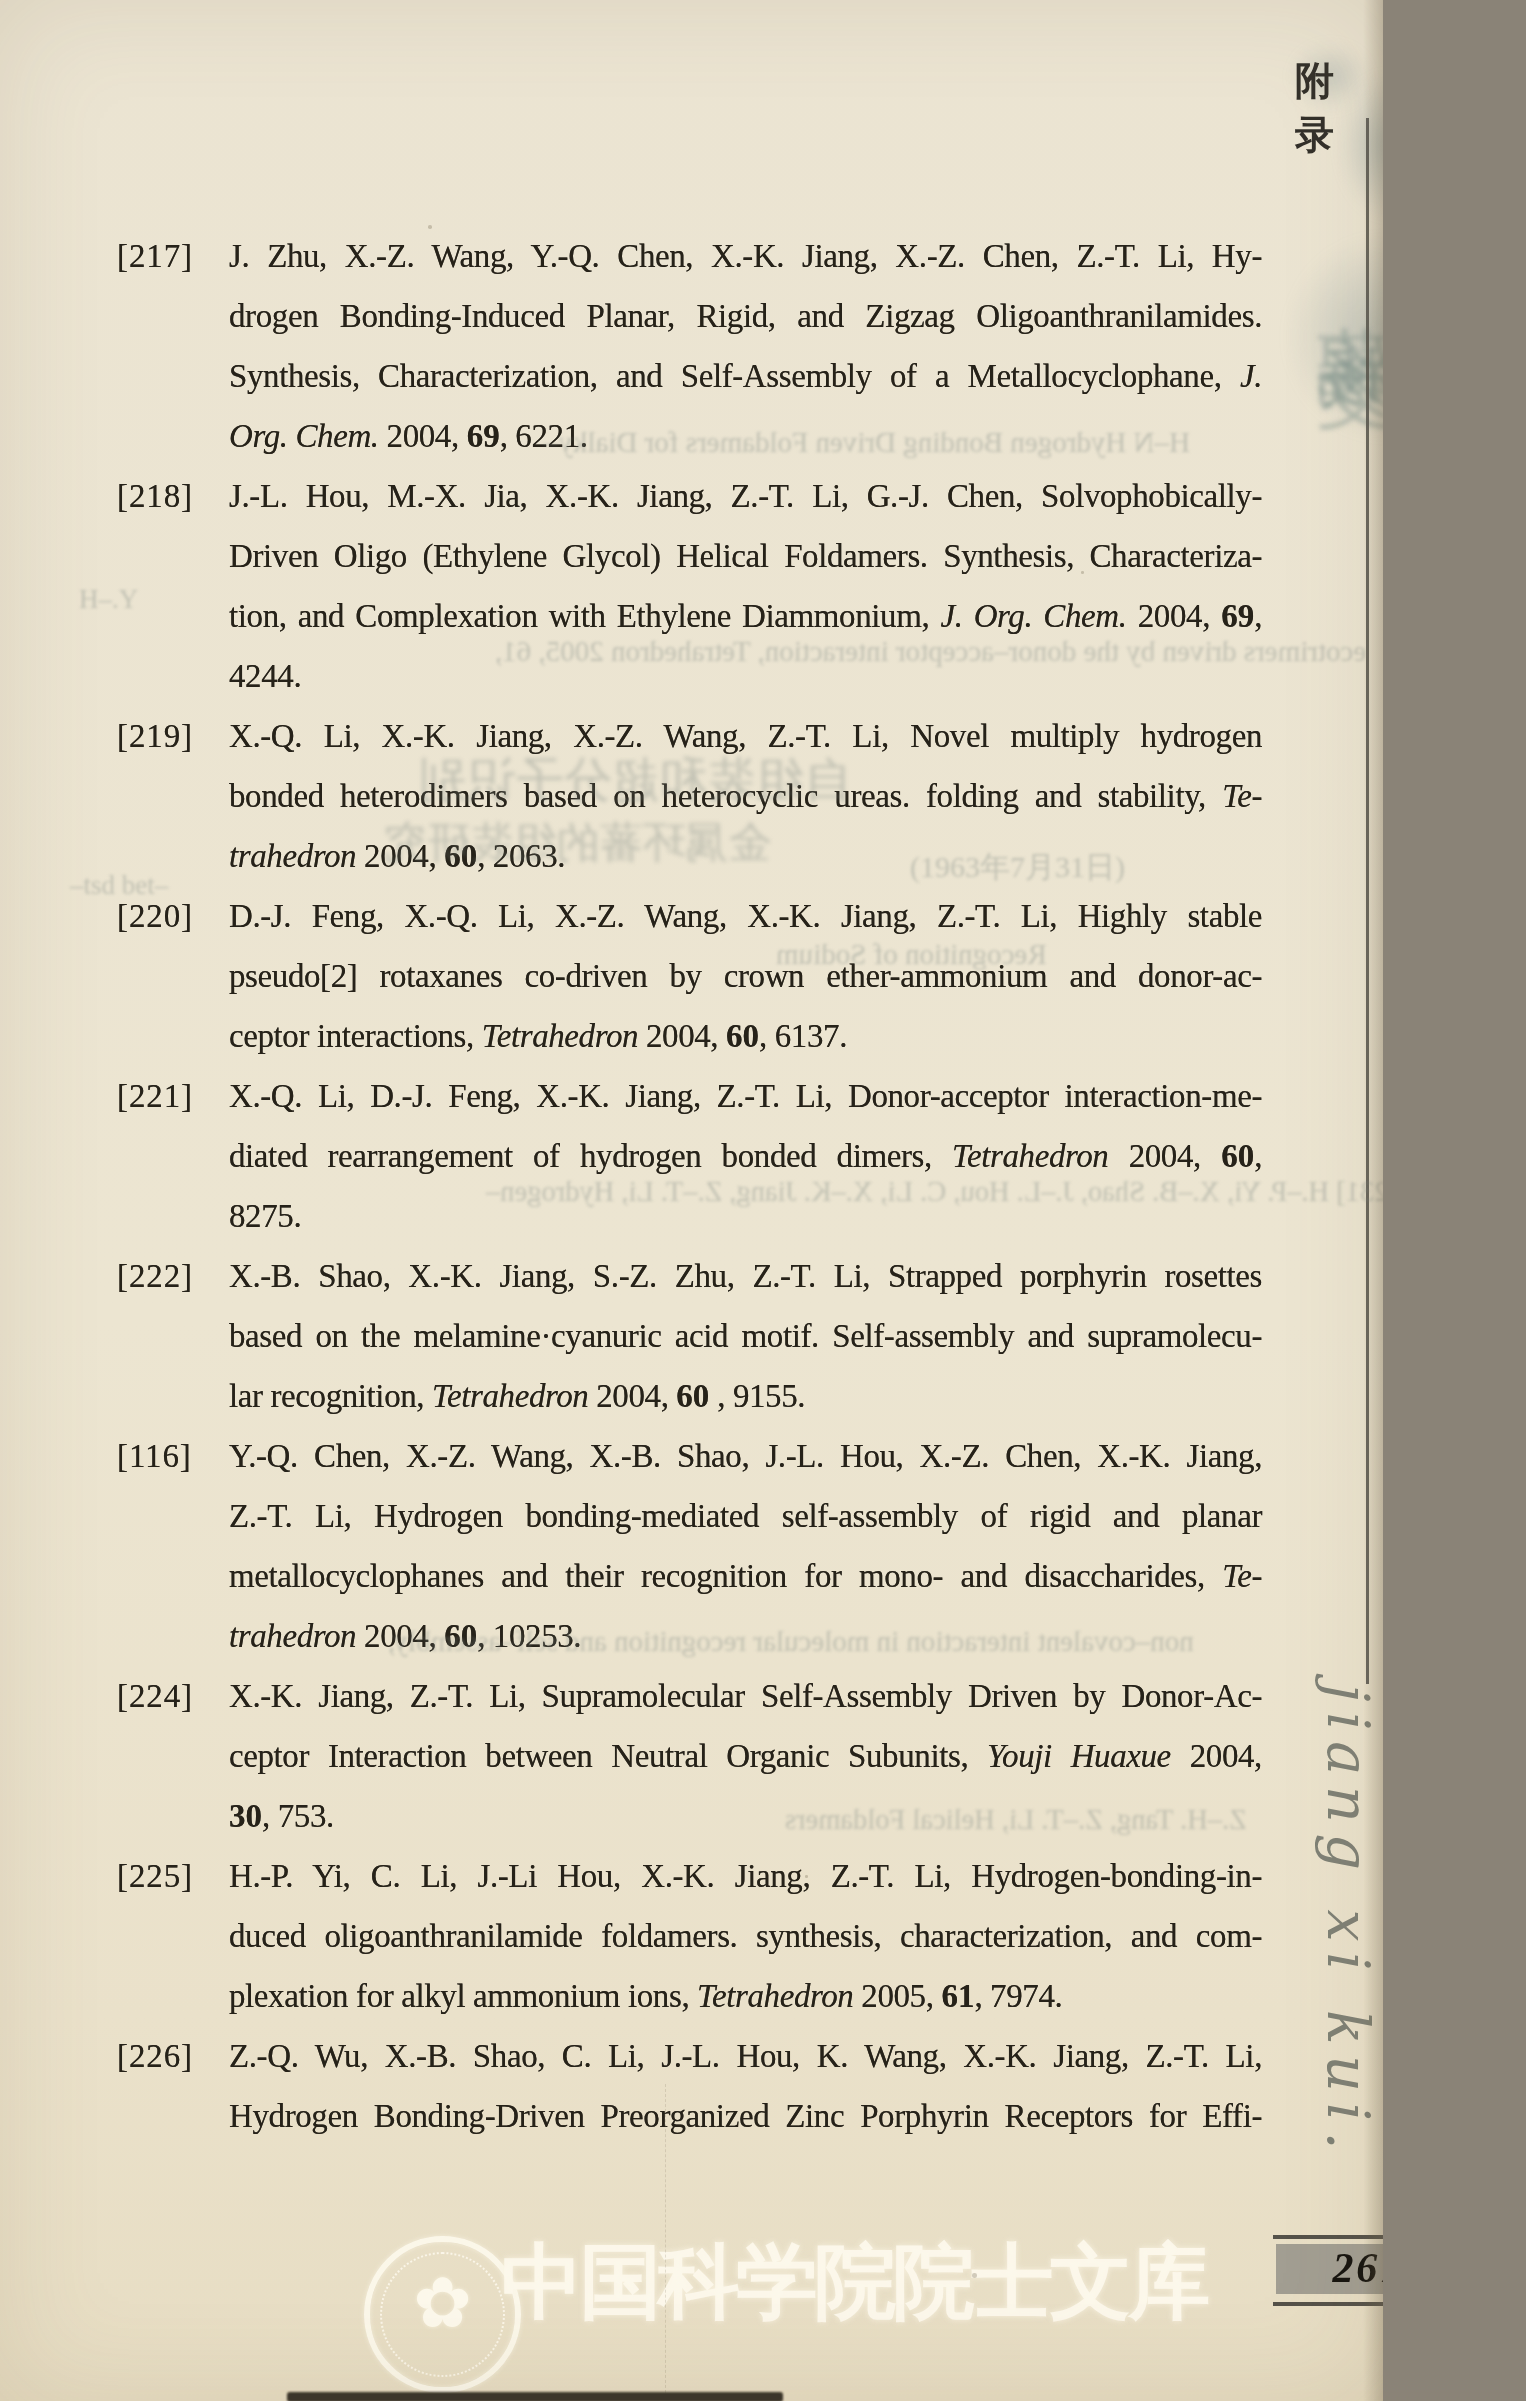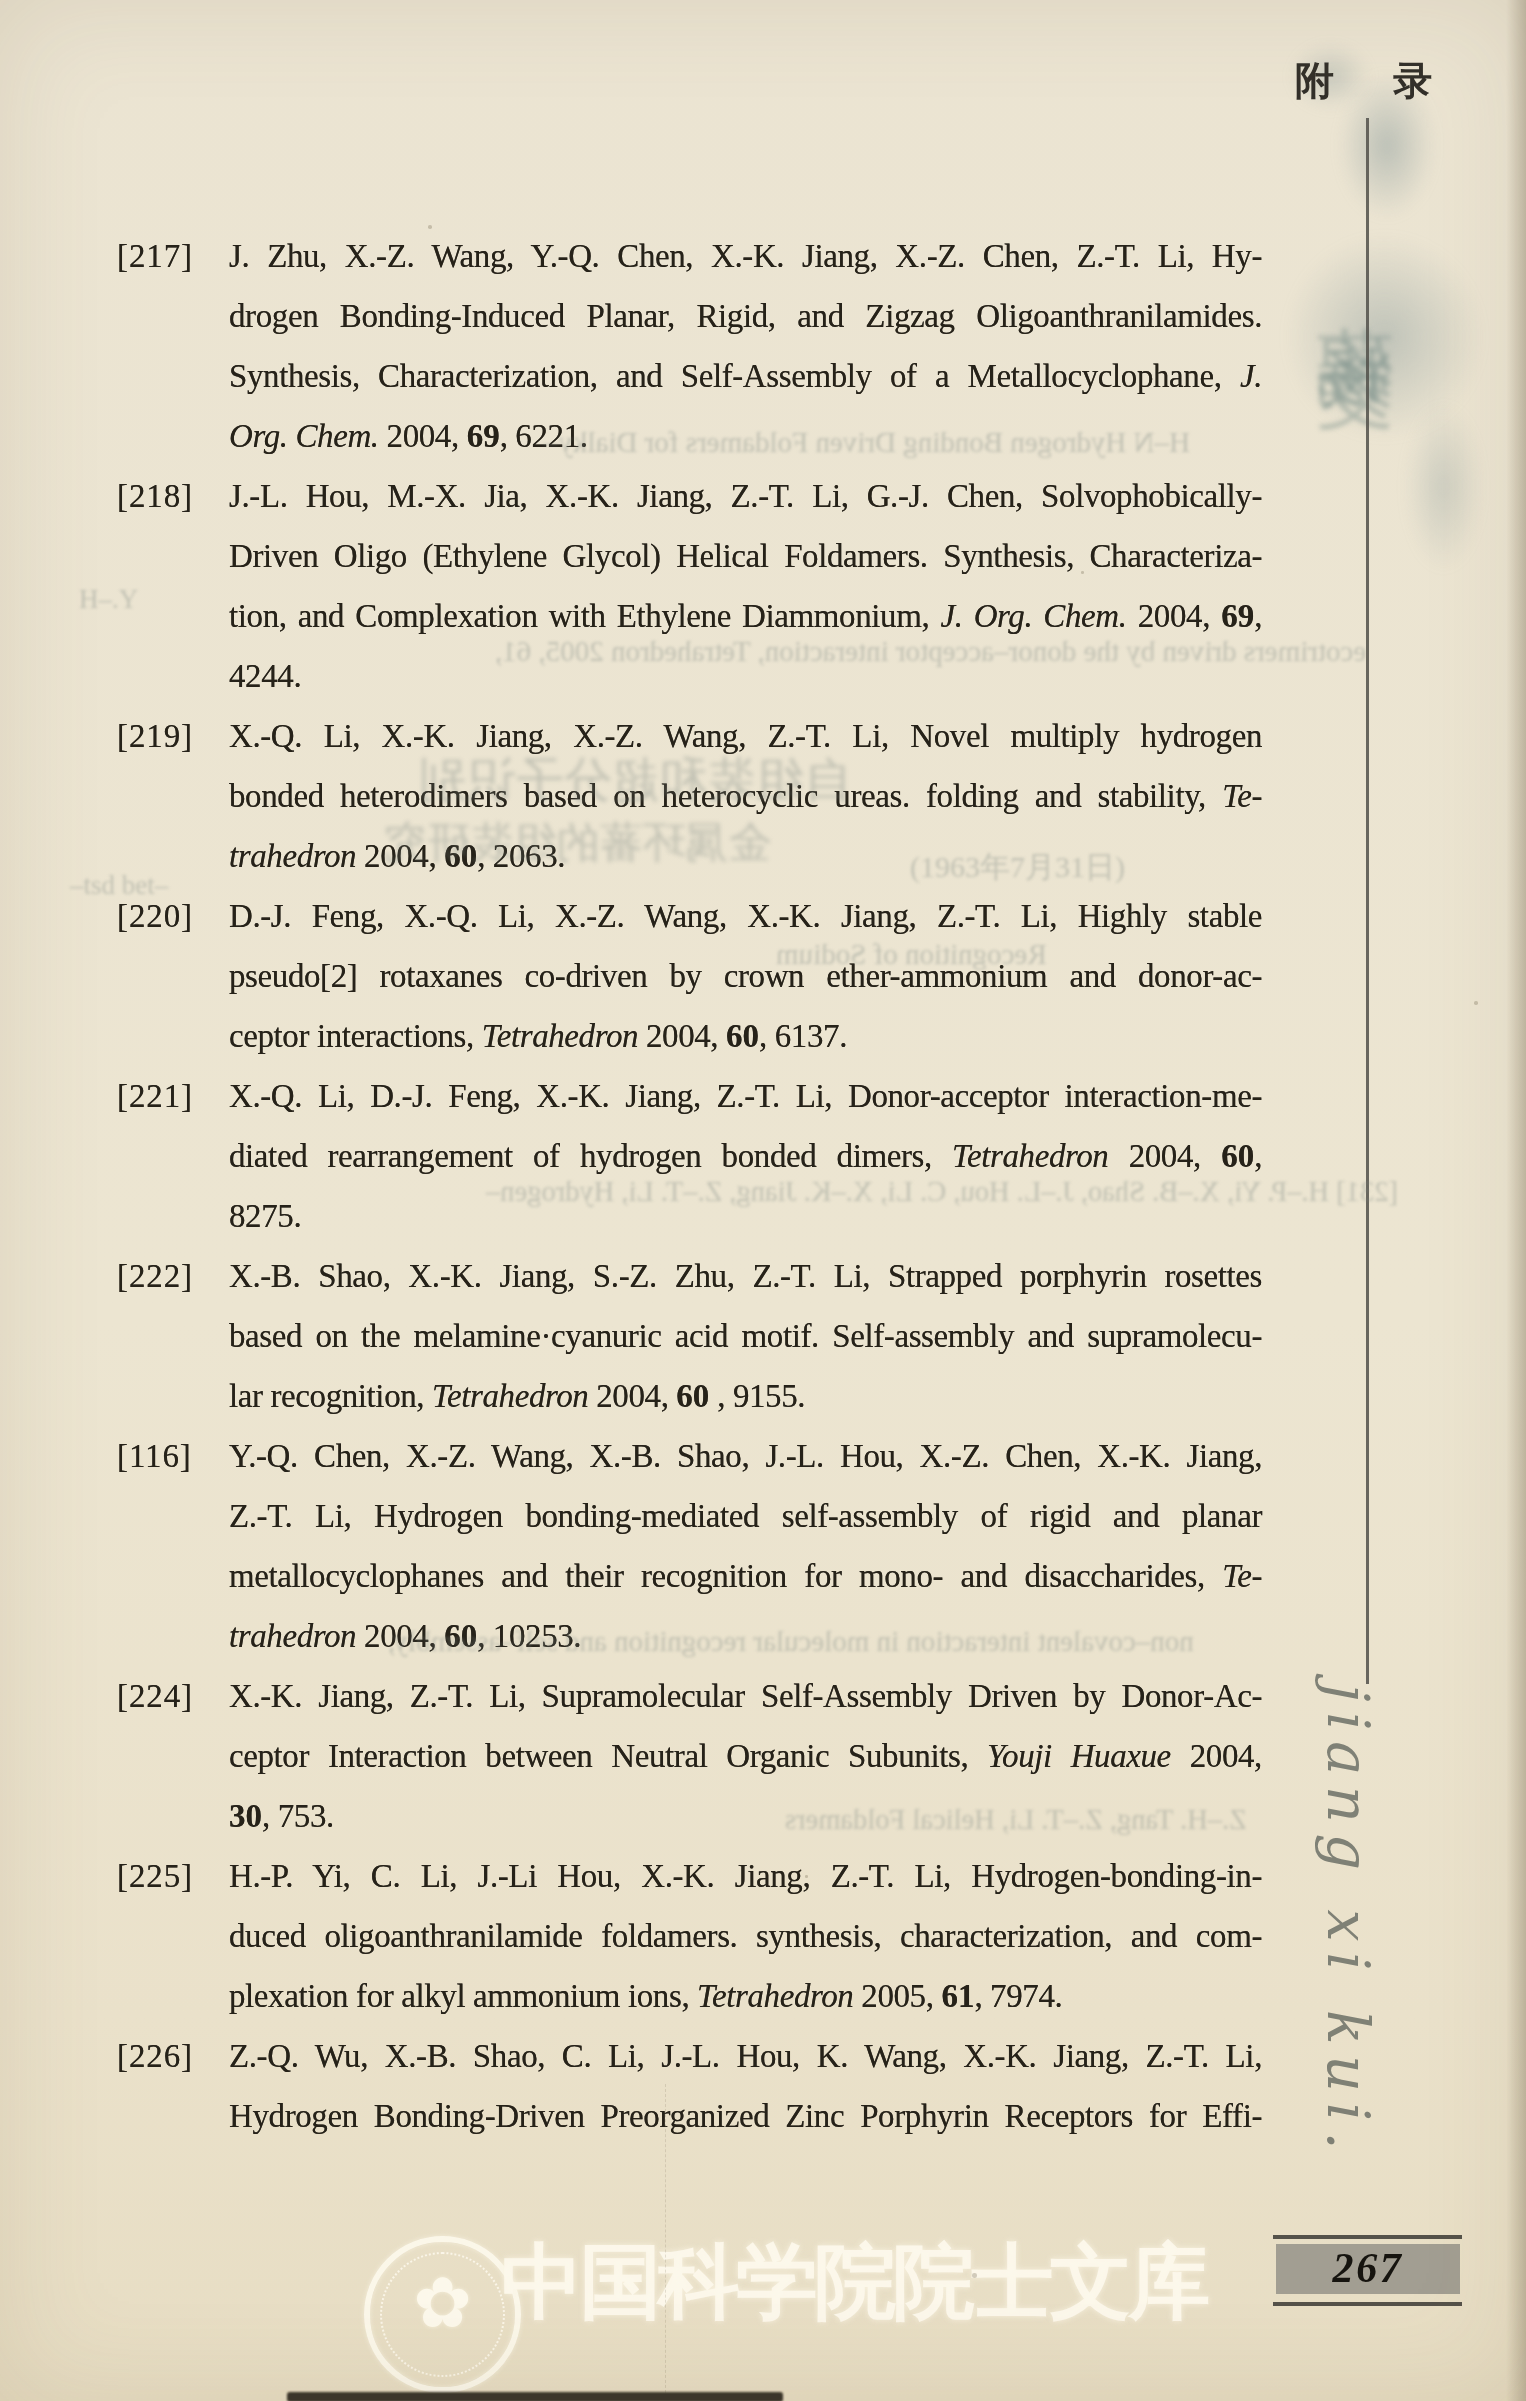--- a/index.html
+++ b/index.html
@@ -1,17 +1,17 @@
 <!DOCTYPE html>
 <html style="--paper: #ece5d1; --ink_text: #262219; --ghost_bleed: #7d8a84; --signature_grey: #686b63; --page_number_box: #a29e92; --watermark_cream: #fcf8eb;font-size:14.3px"><head>
 <meta charset="utf-8">
 <style>
   html,body{margin:0;padding:0;background:#8a8377;}
   #page{
-    position:relative; width:1526px; height:2401px; overflow:hidden;
+    position:relative; width:1383px; height:2401px; overflow:hidden;
     background:linear-gradient(180deg,#ebe4d2 0%,#ece5d1 55%,#eae1ca 84%,#e7ddc3 100%);
     font-family:"Liberation Serif", serif; color:#262219;
   }
   #page::after{content:""; position:absolute; inset:0; pointer-events:none;
     box-shadow:inset 0 0 107px rgba(118,100,62,.14);}
   
   .hdr{position:absolute; left:1295px; top:54px; font-size:39px; font-weight:bold;
     color:#33302a; word-spacing:46px; letter-spacing:1.8px;}
   
   .vrule{position:absolute; left:1366px; top:118px; width:2.7px; height:1566px;

